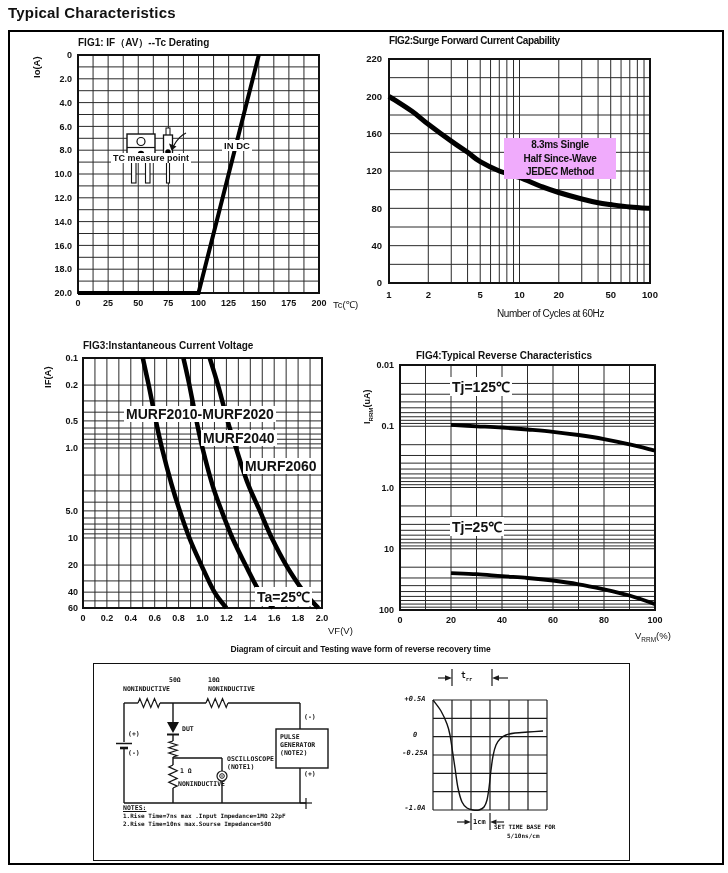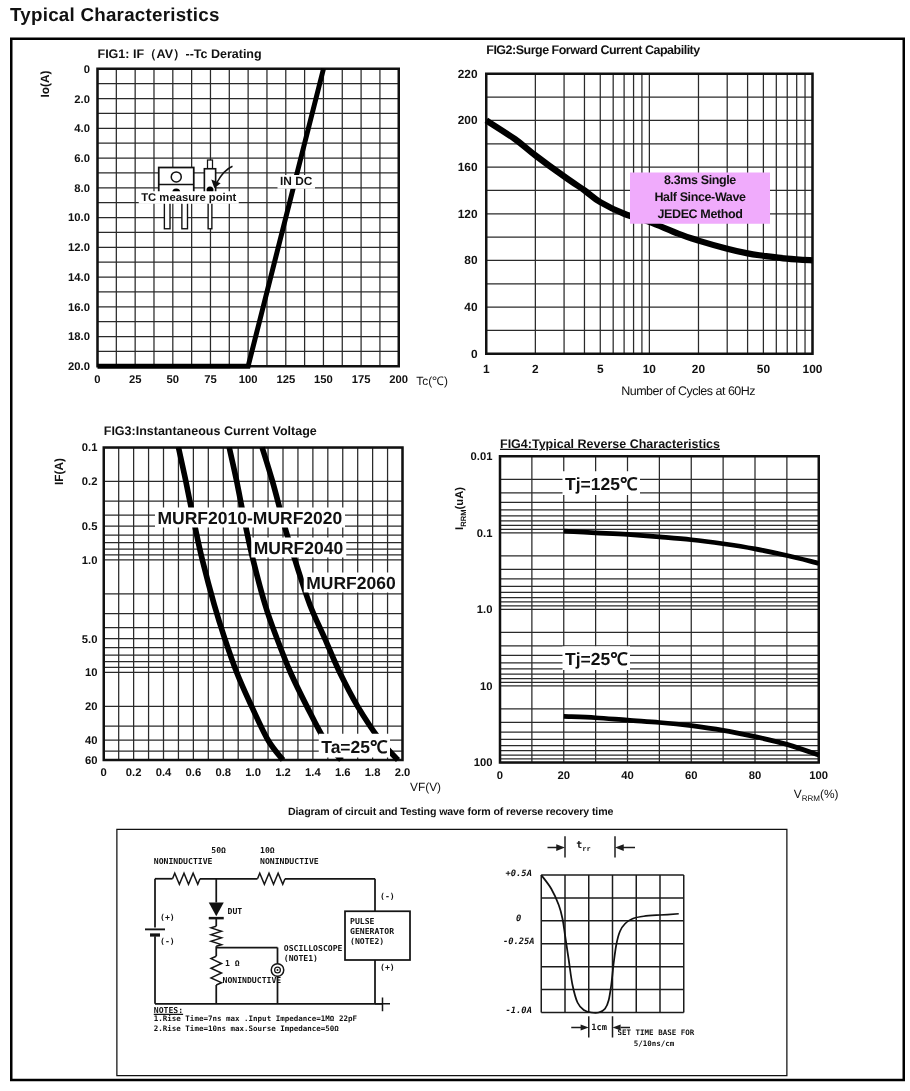--- a/index.html
+++ b/index.html
@@ -354,21 +354,21 @@
 </div>
 
 <div class="abs figtitle" style="left:83px;top:340px;width:239px;">FIG3:Instantaneous Current Voltage</div>
 <div class="abs vlab" style="left:42px;top:388px;">IF(A)</div>
 <div class="abs blabel" style="left:297px;top:625px;">VF(V)</div>
 <div class="abs anno" style="left:124px;top:406px;">MURF2010-MURF2020</div>
 <div class="abs anno" style="left:201px;top:430px;">MURF2040</div>
 <div class="abs anno" style="left:243px;top:458px;">MURF2060</div>
 <div class="abs anno" style="left:255px;top:587px;">Ta=25℃</div>
 
-<div class="abs figtitle" style="left:400px;top:350px;width:255px;text-decoration:underline;">FIG4:Typical Reverse Characteristics</div>
+<div class="abs figtitle" style="left:416px;top:350px;width:255px;">FIG4:Typical Reverse Characteristics</div>
 <div class="abs vlab" style="left:362px;top:424px;font-size:9px;"><span>I</span><sub>RRM</sub><span>(uA)</span></div>
 <div class="abs blabel" style="left:604px;top:630px;"><span>V</span><sub>RRM</sub><span>(%)</span></div>
 <div class="abs anno" style="left:450px;top:377px;">Tj=125℃</div>
 <div class="abs anno" style="left:450px;top:517px;">Tj=25℃</div>
 
 <div class="abs caption" style="left:93px;top:644px;width:535px;">Diagram of circuit and Testing wave form of reverse recovery time</div>
 
 <div class="abs mono" style="left:123px;top:676px;margin-left:46px;">50Ω</div>
 <div class="abs mono" style="left:123px;top:685px;">NONINDUCTIVE</div>
 <div class="abs mono" style="left:208px;top:676px;">10Ω</div>

